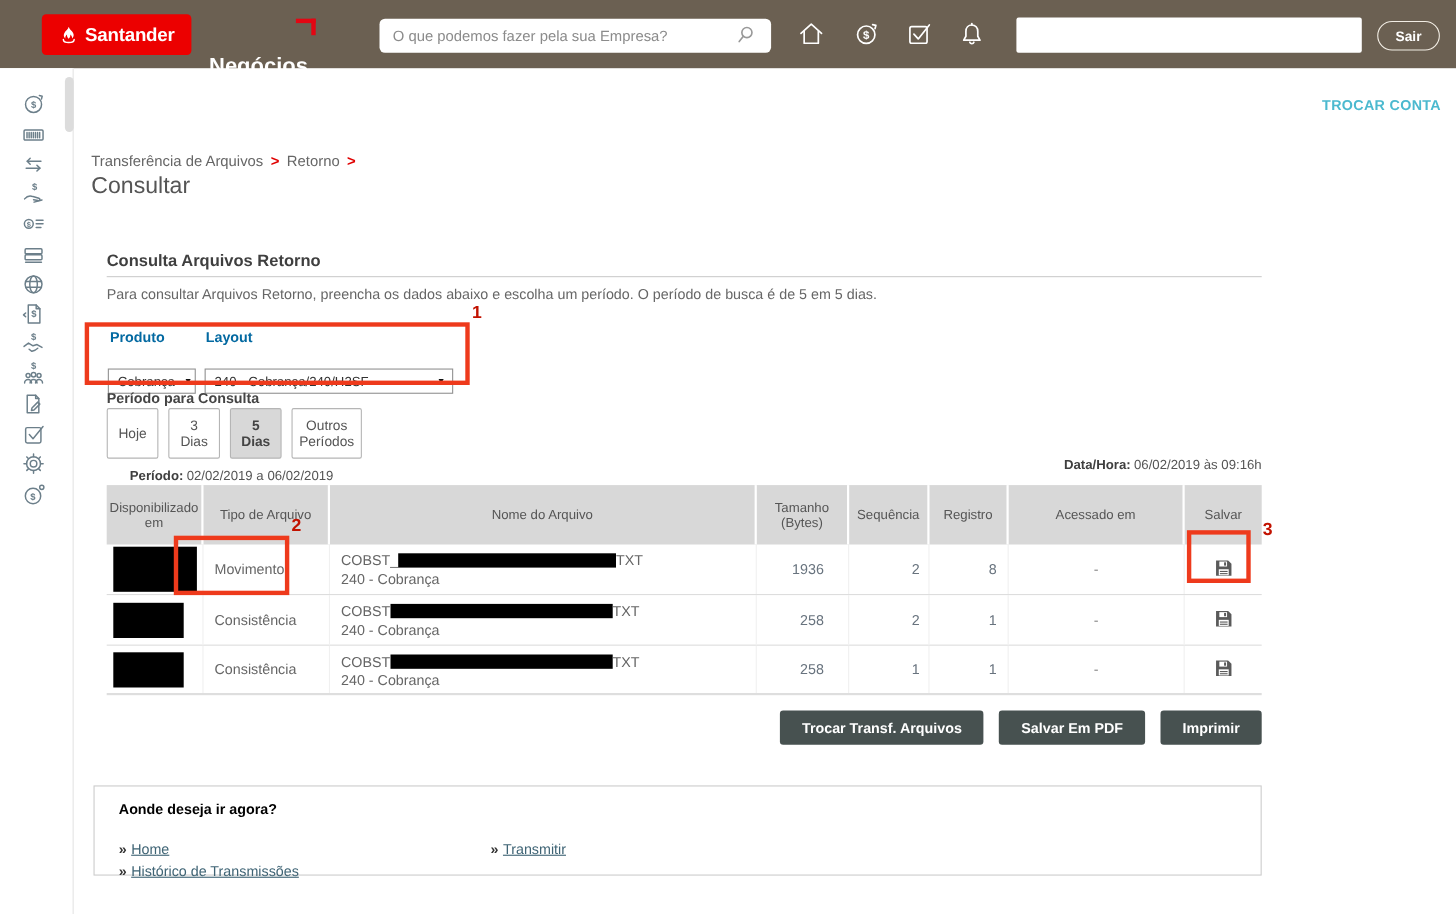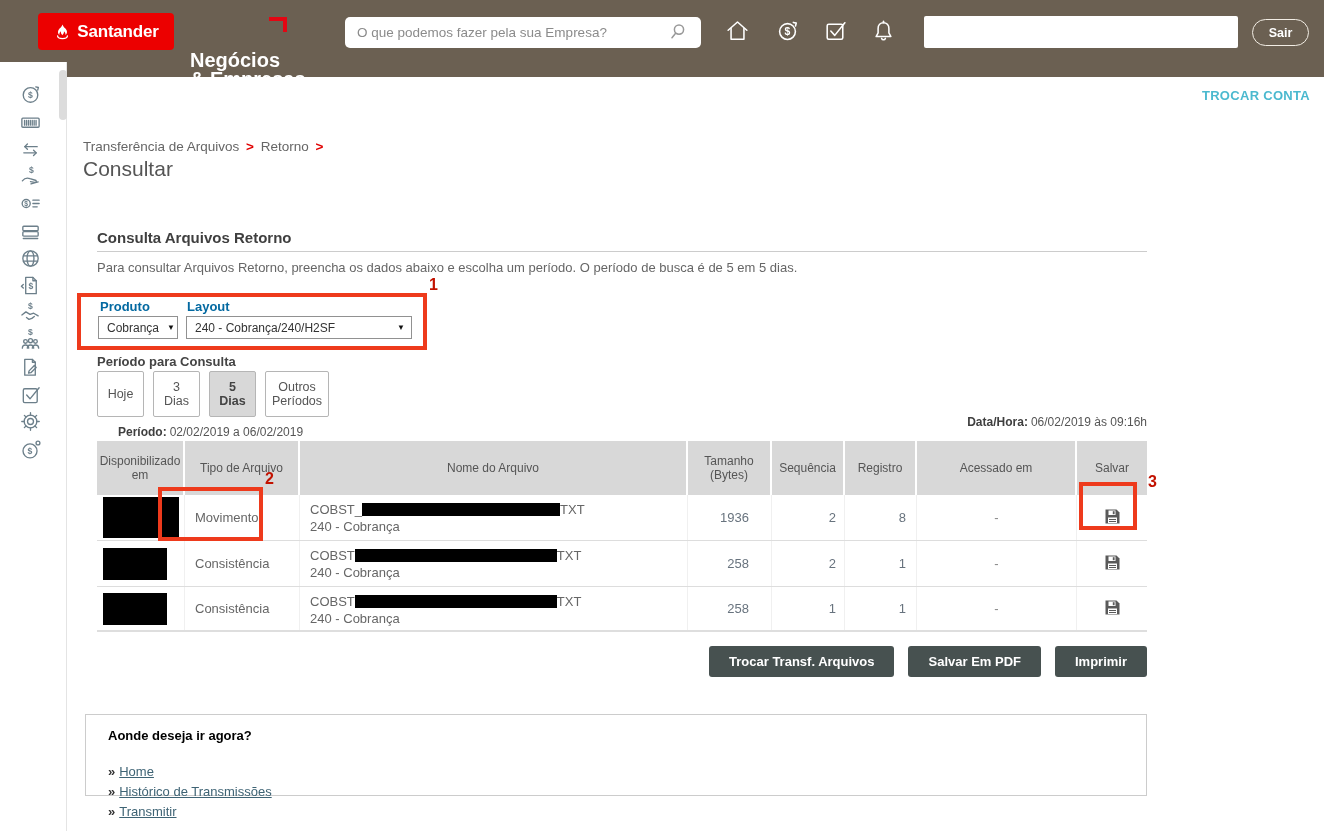--- a/index.html
+++ b/index.html
@@ -1,20 +1,20 @@
 <!DOCTYPE html>
 <html><head>
 <meta charset="utf-8">
 <style>
   html,body{margin:0;padding:0;background:#fff;}
   #app{position:relative;width:1324px;height:831px;background:#fff;overflow:hidden;
        font-family:"Liberation Sans",sans-serif;color:#444;}
 
   
-  .header{position:absolute;left:0;top:0;width:1324px;height:77px;background:#6B6052;}
+  .header{position:absolute;left:0;top:0;width:1324px;height:62px;background:#6B6052;}
   .logo-box{position:absolute;left:38px;top:13px;width:136px;height:37px;background:#EC0000;
             border-radius:4px;display:flex;align-items:center;justify-content:center;gap:5px;color:#fff;}
   .logo-text{font-size:17px;font-weight:bold;letter-spacing:-0.2px;}
   .brand{position:absolute;left:190px;top:11px;color:#fff;font-size:20px;font-weight:bold;line-height:19px;white-space:pre-line;margin-top:40px;}
   .brand-mark{position:absolute;left:269px;top:17px;width:14px;height:11px;
               border-top:4px solid #E30613;border-right:4px solid #E30613;}
   .search{position:absolute;left:345px;top:17px;width:356px;height:31px;background:#fff;border-radius:5px;
           border:none;outline:none;padding:0 38px 0 12px;font-size:13.5px;color:#555;box-sizing:border-box;
           font-family:"Liberation Sans",sans-serif;}
   .search::placeholder{color:#8b8b8b;}
@@ -46,21 +46,21 @@
 
   
   .sec-heading{position:absolute;left:97px;top:229px;font-size:15px;font-weight:bold;color:#3f3f3f;}
   .sec-rule{position:absolute;left:97px;top:251px;width:1050px;border-top:1px solid #ccc;}
   .sec-desc{position:absolute;left:97px;top:260px;font-size:13px;color:#666;}
 
   .fld-label{position:absolute;font-size:13px;font-weight:bold;color:#0369a1;}
   .lbl-produto{left:100px;top:299px;}
   .lbl-layout{left:187px;top:299px;}
   .select{position:absolute;height:23px;border:1px solid #919191;background:#fff;font-size:12px;color:#333;
-          display:flex;align-items:center;justify-content:space-between;padding:0 6px 0 8px;box-sizing:border-box;cursor:pointer;}
+          display:flex;align-items:center;justify-content:space-between;padding:0 6px 0 8px;box-sizing:border-box;cursor:pointer;margin-top:19px;}
   .select .arrow{font-size:8px;color:#111;margin-left:8px;}
   .sel-produto{left:98px;top:316px;width:80px;}
   .sel-layout{left:186px;top:316px;width:226px;}
 
   .period-label{position:absolute;left:97px;top:354px;font-size:13px;font-weight:bold;color:#444;}
   .period-buttons{position:absolute;left:97px;top:371px;display:flex;gap:9px;}
   .pbtn{border:1px solid #b5b5b5;background:#fff;min-width:47px;height:46px;display:flex;align-items:center;
         justify-content:center;font-size:12.5px;color:#555;white-space:pre-line;text-align:center;
         padding:0 6px;border-radius:2px;cursor:pointer;font-family:"Liberation Sans",sans-serif;box-sizing:border-box;}
   .pbtn.selected{background:#d8d8d8;font-weight:bold;color:#444;}
@@ -99,21 +99,21 @@
   
   .actions{position:absolute;top:646px;right:177px;display:flex;gap:14px;}
   .abtn{background:#475150;color:#fff;font-weight:bold;font-size:13px;height:31px;padding:0 20px;
         border-radius:3px;border:none;display:flex;align-items:center;cursor:pointer;
         font-family:"Liberation Sans",sans-serif;}
 
   
   .footer-box{position:absolute;left:85px;top:714px;width:1062px;height:82px;border:1px solid #ccc;
               box-sizing:border-box;padding:13px 0 0 22px;}
   .footer-heading{font-size:13px;font-weight:bold;color:#000000;margin-bottom:21px;}
-  .footer-links{display:flex;flex-direction:column;}
+  .footer-links{display:flex;}
   .fcol-left{width:338px;}
   .flink{font-size:13px;margin-bottom:5px;}
   .flink .bullet{color:#333;font-weight:bold;margin-right:4px;}
   .flink .lnk{color:#3E6374;text-decoration:underline;cursor:pointer;}
 
   
   .ann-box{position:absolute;border:4px solid #EE3A1C;}
   .ann1{left:77px;top:293px;width:342px;height:49px;}
   .ann2{left:158px;top:487px;width:97px;height:46px;}
   .ann3{left:1079px;top:482px;width:50px;height:40px;}

